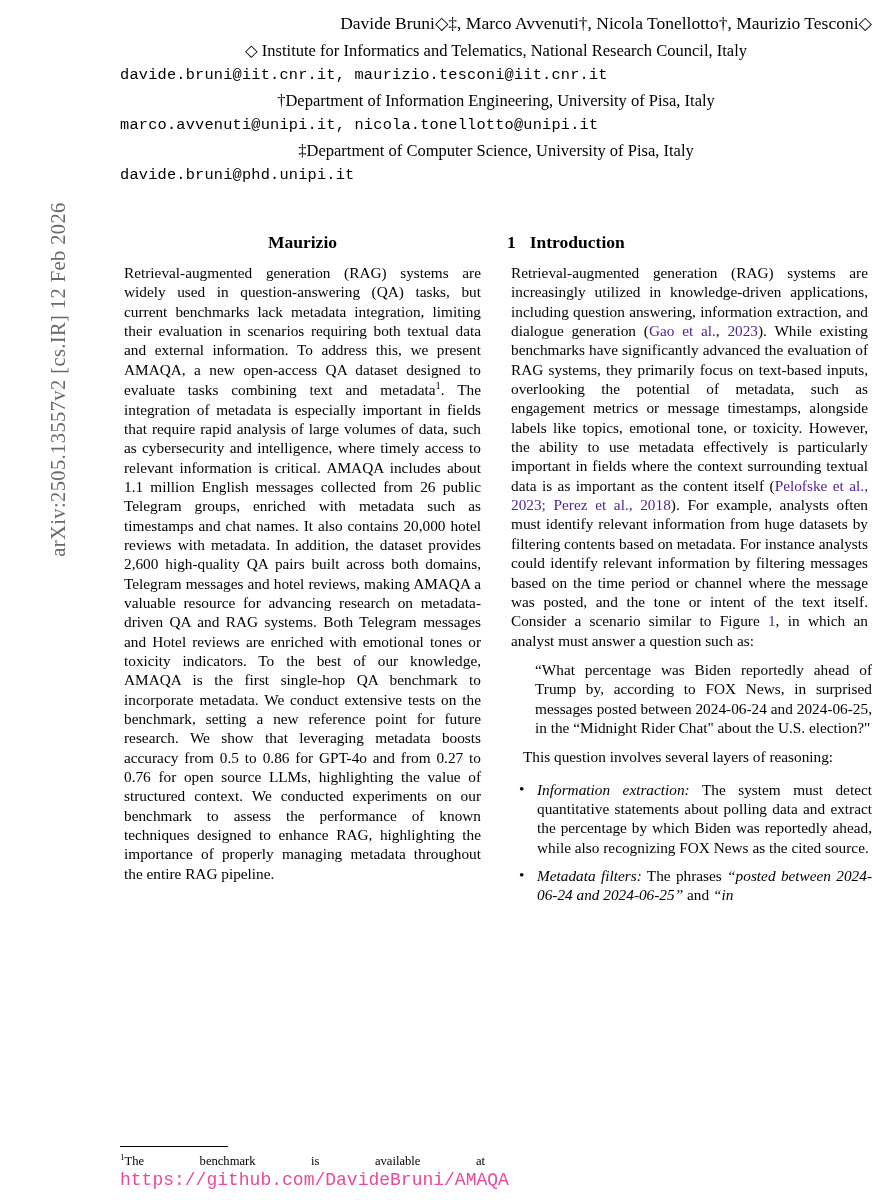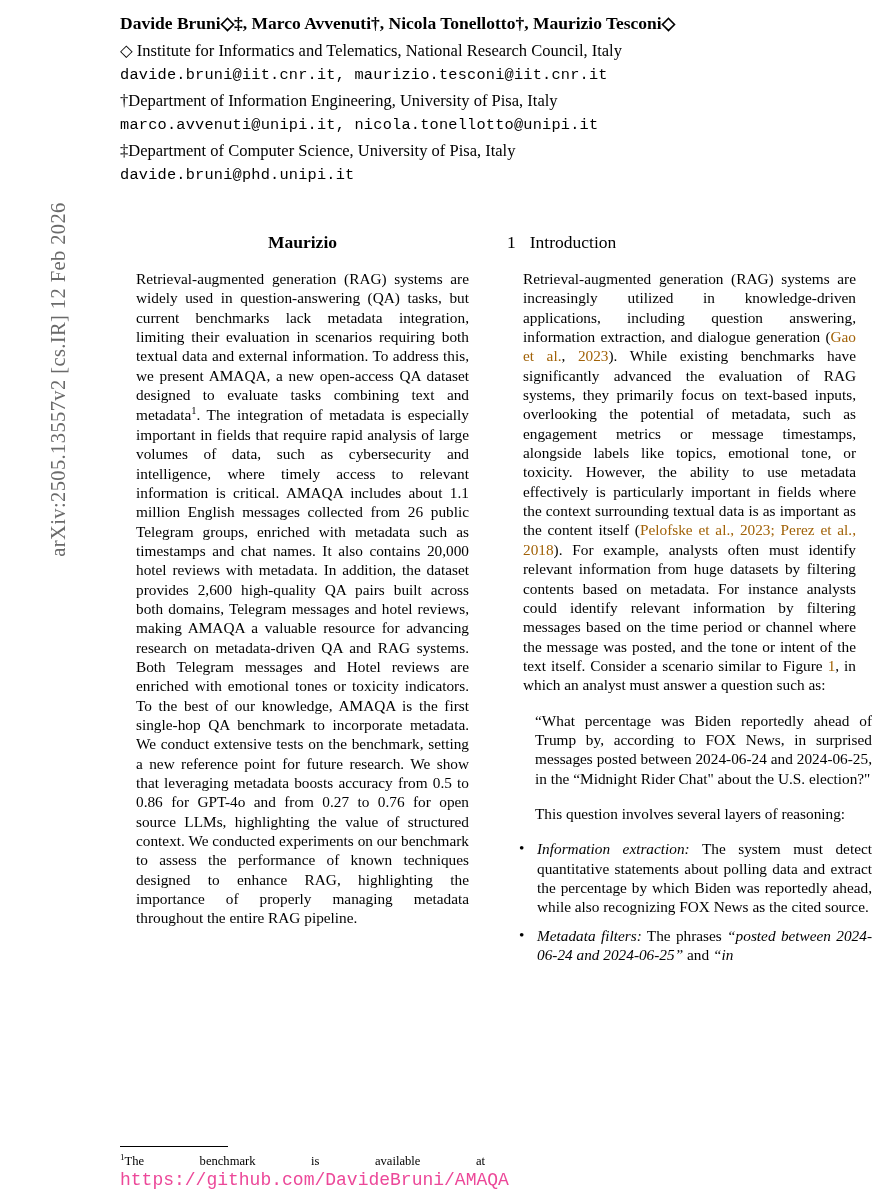--- a/index.html
+++ b/index.html
@@ -46,28 +46,28 @@
     padding-top: 1px;
     font-size: 21.5px;
     font-weight: bold;
     text-align: center;
     letter-spacing: 0.1px;
   }
 
   .authors {
     margin-top: 13px;
     font-size: 17.5px;
-    font-weight: bold;
-    text-align: left;
+    font-weight: normal;
+    text-align: right;
   }
 
   .affil {
     margin-top: 7px;
     font-size: 16.5px;
-    text-align: left;
+    text-align: center;
   }
 
   .emails {
     margin-top: 5px;
     font-family: "Liberation Mono", monospace;
     font-size: 15.3px;
     text-align: left;
     letter-spacing: 0.2px;
   }
 
@@ -82,36 +82,36 @@
   .col { width: 365px; }
 
   .sec-head-center {
     text-align: center;
     font-size: 17.5px;
     font-weight: bold;
     margin: 0 0 10px 0;
   }
   .sec-head {
     font-size: 17.5px;
-    font-weight: normal;
+    font-weight: bold;
     margin: 0 0 10px 0;
   }
   .sec-head .num { margin-right: 14px; }
 
   p.body {
-    margin: 16px;
+    margin: 4px;
     font-size: 15.3px;
     line-height: 1.265;
     text-align: justify;
     text-justify: inter-word;
     hyphens: auto;
   }
   p.body.indent { text-indent: 12px; }
 
-  .link { color: #a16207; font-family: Liberation Serif, serif; }
+  .link { color: #4c1d95; font-family: Liberation Serif, serif; }
   sup.fn { font-size: 10.5px; }
 
   blockquote.quote {
     margin: 10px 0 10px 28px;
     font-size: 15.3px;
     line-height: 1.265;
     text-align: justify;
   }
 
   ul.bullets {

